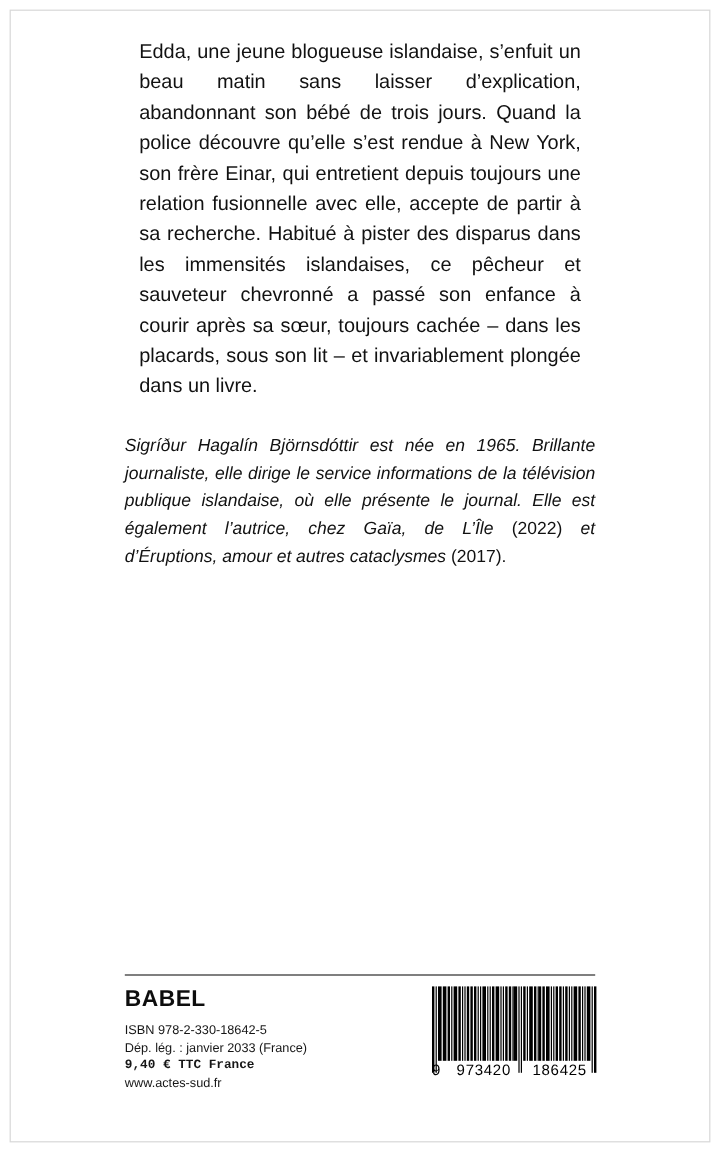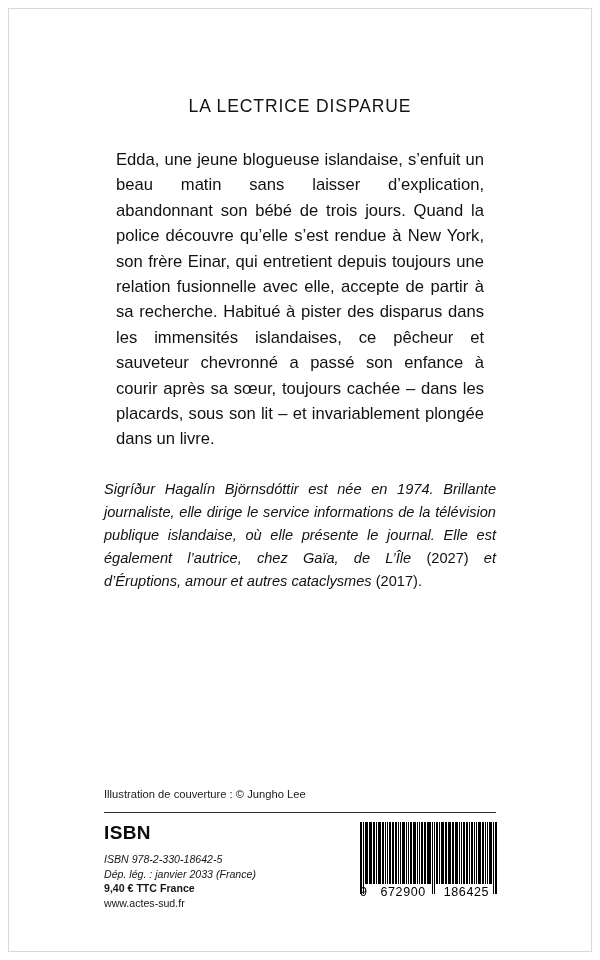--- a/index.html
+++ b/index.html
@@ -101,24 +101,24 @@
   .legal {
     position: absolute;
     left: 104px;
     top: 852px;
     width: 250px;
     font-size: 10.6px;
     line-height: 14.6px;
     color: #161616;
   }
   .legal .it {
-    font-style: italic;
   }
   .legal .bold {
     font-weight: bold;
+    font-family: Liberation Mono, monospace;
   }
   
   .barcode-box {
     position: absolute;
     left: 360px;
     top: 822px;
     width: 138px;
     height: 92px;
     background: #ffffff;
   }
@@ -161,34 +161,32 @@
     text-align: center;
   }
 </style>
 </head>
 <body>
 
 <div class="page">
   <div class="frame"></div>
 
   <div class="content">
-    <div class="title">LA LECTRICE DISPARUE</div>
 
     <div class="blurb">
       <p>Edda, une jeune blogueuse islandaise, s’enfuit un beau matin sans laisser d’explication, abandonnant son bébé de trois jours. Quand la police découvre qu’elle s’est rendue à New York, son frère Einar, qui entretient depuis toujours une relation fusionnelle avec elle, accepte de partir à sa recherche. Habitué à pister des disparus dans les immensités islandaises, ce pêcheur et sauveteur chevronné a passé son enfance à courir après sa sœur, toujours cachée – dans les placards, sous son lit – et invariablement plongée dans un livre.</p>
     </div>
 
     <div class="bio">
-      <span>Sigríður Hagalín Björnsdóttir est née en 1974. Brillante journaliste, elle dirige le service informations de la télévision publique islandaise, où elle présente le journal. Elle est également l’autrice, chez Gaïa, de L’Île </span><span class="rom">(2027)</span><span> et d’Éruptions, amour et autres cataclysmes </span><span class="rom">(2017).</span>
+      <span>Sigríður Hagalín Björnsdóttir est née en 1965. Brillante journaliste, elle dirige le service informations de la télévision publique islandaise, où elle présente le journal. Elle est également l’autrice, chez Gaïa, de L’Île </span><span class="rom">(2022)</span><span> et d’Éruptions, amour et autres cataclysmes </span><span class="rom">(2017).</span>
     </div>
   </div>
 
-  <div class="credit">Illustration de couverture : © Jungho Lee</div>
   <div class="rule"></div>
-  <div class="imprint">ISBN</div>
+  <div class="imprint">BABEL</div>
 
   <div class="legal">
     <div class="it">ISBN 978-2-330-18642-5</div>
     <div class="it">Dép. lég. : janvier 2033 (France)</div>
     <div class="bold">9,40 € TTC France</div>
     <div>www.actes-sud.fr</div>
   </div>
 
   <div class="barcode-box">
     <div class="bars">
@@ -240,17 +238,17 @@
         <i style="width:3px" class="short"></i>
         <i style="width:2px" class="short"></i>
         <i style="width:2px" class="short"></i>
         <i style="width:1px" class="short"></i>
         <i style="width:3px" class="short"></i>
         <i style="width:1px"></i>
         <i style="width:2px"></i>
     </div>
     <div class="barcode-digits">
       <span class="lead">9</span>
-      <span class="grp">672900</span>
+      <span class="grp">973420</span>
       <span class="grp">186425</span>
     </div>
   </div>
 </div>
 
 </body></html>

